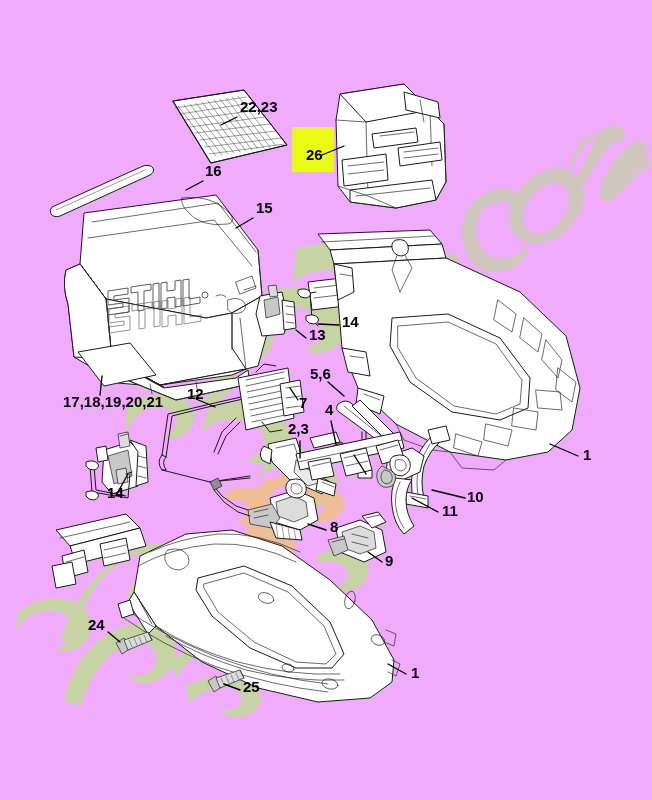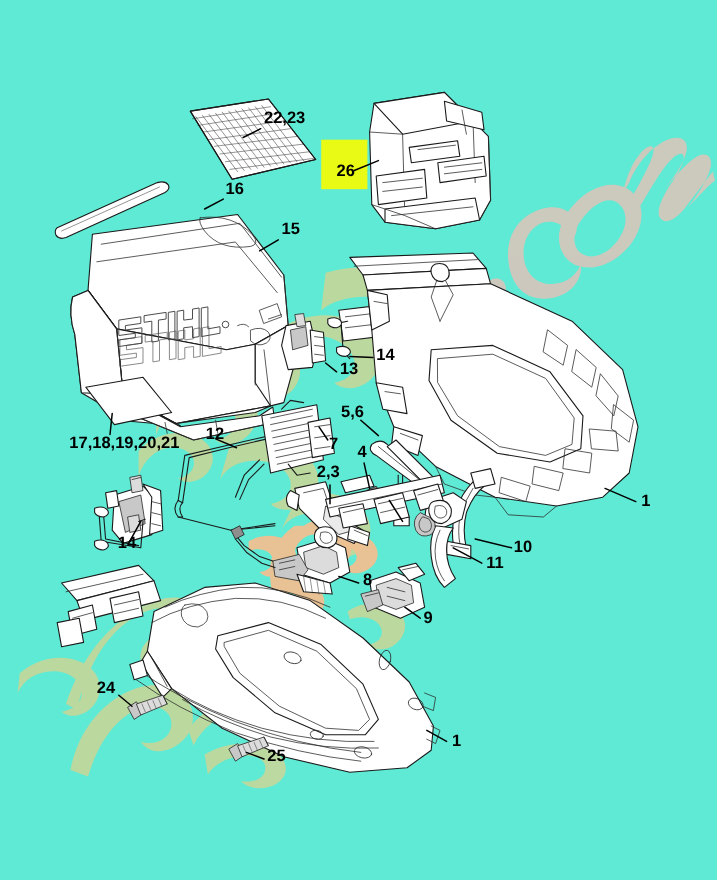--- a/index.html
+++ b/index.html
@@ -8,21 +8,21 @@
     padding: 0;
     background: #ffffff;
   }
   body {
     font-family: "Liberation Sans", sans-serif;
   }
   #page {
     position: relative;
     width: 652px;
     height: 800px;
-    background: #5eead4;
+    background: #f0abfc;
     overflow: hidden;
   }
   #diagram-svg {
     position: absolute;
     left: 0;
     top: 0;
     width: 652px;
     height: 800px;
     display: block;
   }

